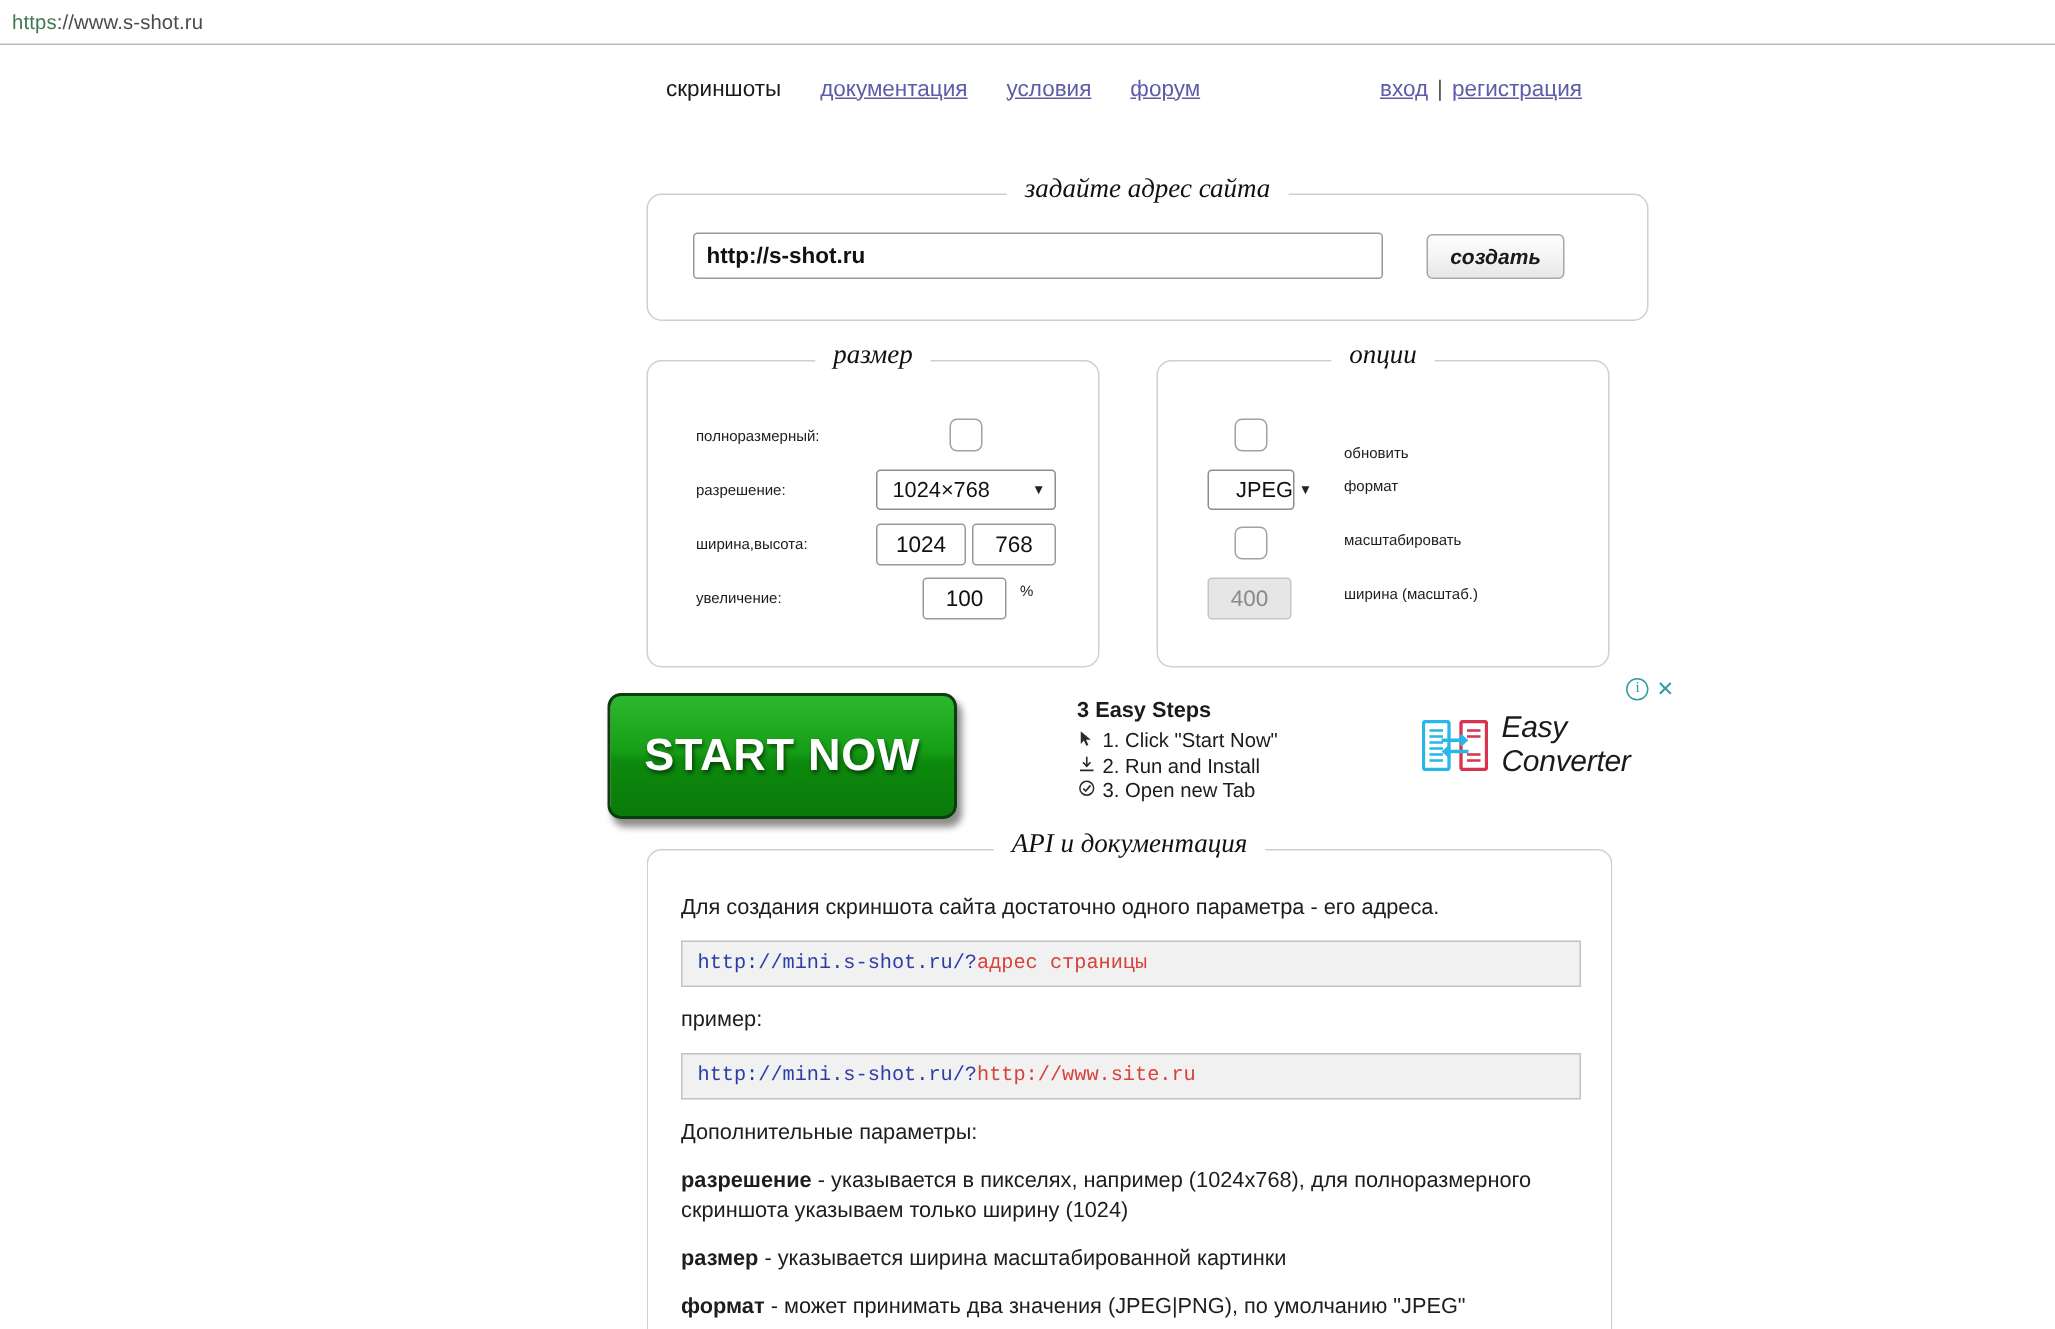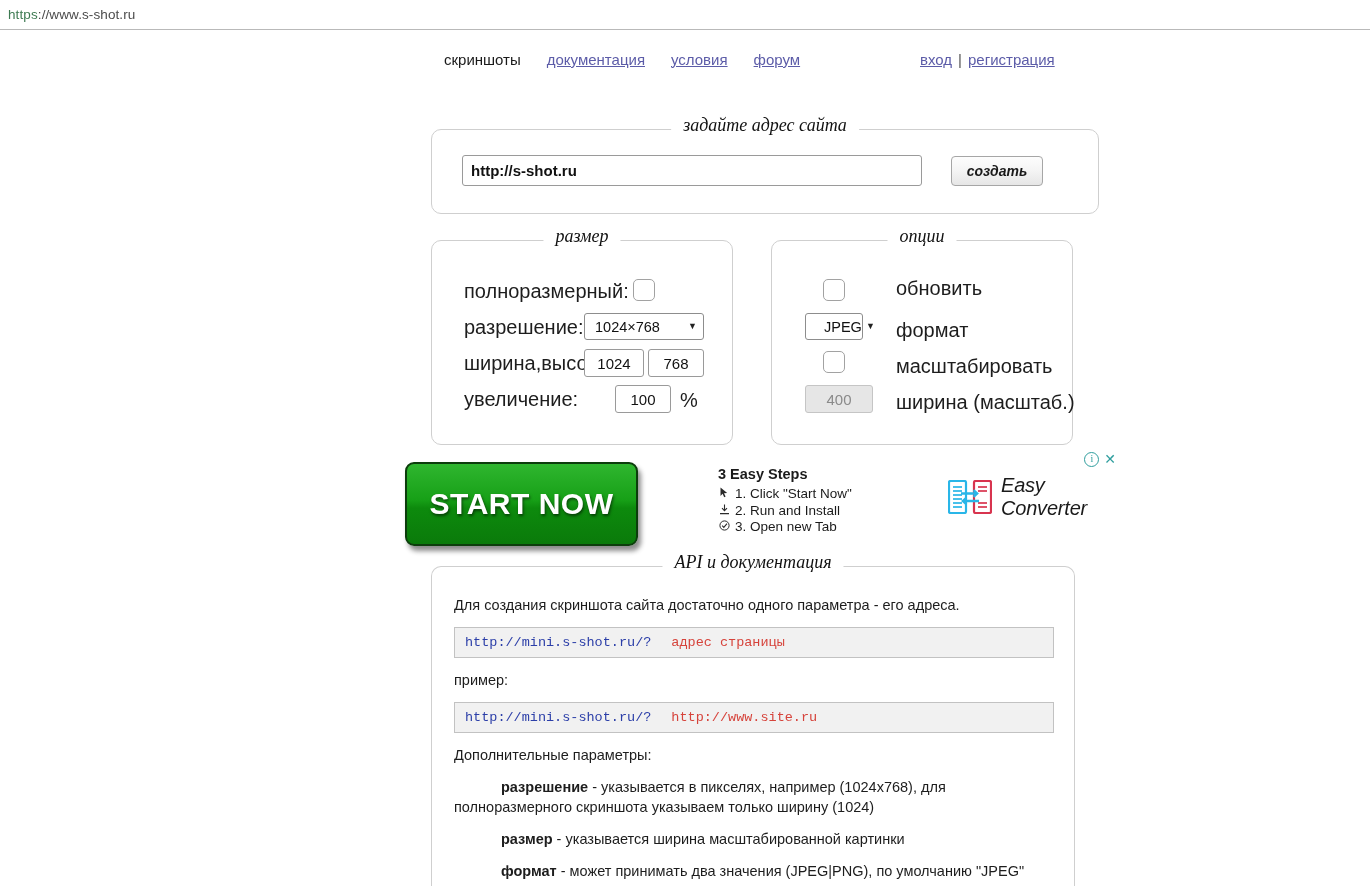--- a/index.html
+++ b/index.html
@@ -151,21 +151,21 @@
     left: 771px; top: 210px; width: 302px; height: 205px;
   }
 
   .row {
     position: absolute;
     display: flex;
     align-items: center;
     height: 28px;
   }
   .lbl {
-    font-size: 20px;
+    font-size: 10px;
     color: #1d1d1d;
     white-space: nowrap;
   }
 
   .cbx {
     width: 22px; height: 22px;
     box-sizing: border-box;
     border: 1px solid #a2a2a2;
     border-radius: 5px;
     background: #fff;
@@ -331,34 +331,34 @@
     left: 22px;
     top: 28px;
     width: 600px;
   }
   .doc-p {
     font-size: 14.5px;
     color: #1d1d1d;
     line-height: 20px;
     margin: 0 0 12px 0;
   }
-  .doc-p b { font-weight: bold; margin-left: 47px; }
+  .doc-p b { font-weight: bold; }
   .code {
     box-sizing: border-box;
     border: 1px solid #c2c2c2;
     background: #f1f1f1;
     padding: 7px 10px;
     font-family: "Liberation Mono", monospace;
     font-size: 13.5px;
     margin: 0 0 12px 0;
     white-space: nowrap;
     overflow: hidden;
   }
   .code .base { color: #2b3ea8; }
-  .code .param { color: #d6433b; margin-left: 20px; }
+  .code .param { color: #d6433b; }
 </style>
 </head>
 <body>
 
 <div class="urlbar">
   <div class="urlbar-text">
     <span class="scheme">https</span><span>://www.s-shot.ru</span>
   </div>
 </div>
 
@@ -412,32 +412,32 @@
       <span class="lbl">увеличение:</span>
     </div>
     <input class="num" style="position: absolute; left: 183px; top: 144px; width: 56px;" value="100">
     <span class="lbl" style="position:absolute; left:248px; top:148px;">%</span>
   </div>
 
   <div class="fs" id="fs-opts">
     <div class="fs-legend">опции</div>
 
     <div class="cbx" style="position:absolute; left:51px; top:38px;"></div>
-    <span class="lbl" style="position:absolute; left:124px; top:36px;">обновить</span>
+    <span class="lbl" style="position:absolute; left:124px; top:56px;">обновить</span>
 
     <div class="sel" style="position:absolute; left:33px; top:72px; width:58px; padding:0 4px 0 18px;">
       <span class="sel-val">JPEG</span>
       <span class="caret" style="margin-left:4px;">▼</span>
     </div>
     <span class="lbl" style="position:absolute; left:124px; top:78px;">формат</span>
 
     <div class="cbx" style="position:absolute; left:51px; top:110px;"></div>
     <span class="lbl" style="position:absolute; left:124px; top:114px;">масштабировать</span>
 
-    <input class="num disabled" style="position: absolute; left: 33px; top: 144px; width: 68px; text-align: center;" disabled="" value="400">
+    <input class="num disabled" style="position: absolute; left: 33px; top: 144px; width: 56px; text-align: center;" disabled="" value="400">
     <span class="lbl" style="position:absolute; left:124px; top:150px;">ширина (масштаб.)</span>
   </div>
 
   <div id="ad">
     <div class="ad-icons">
       <span class="ad-info">i</span>
       <span class="ad-close">✕</span>
     </div>
 
     <div class="startnow">

